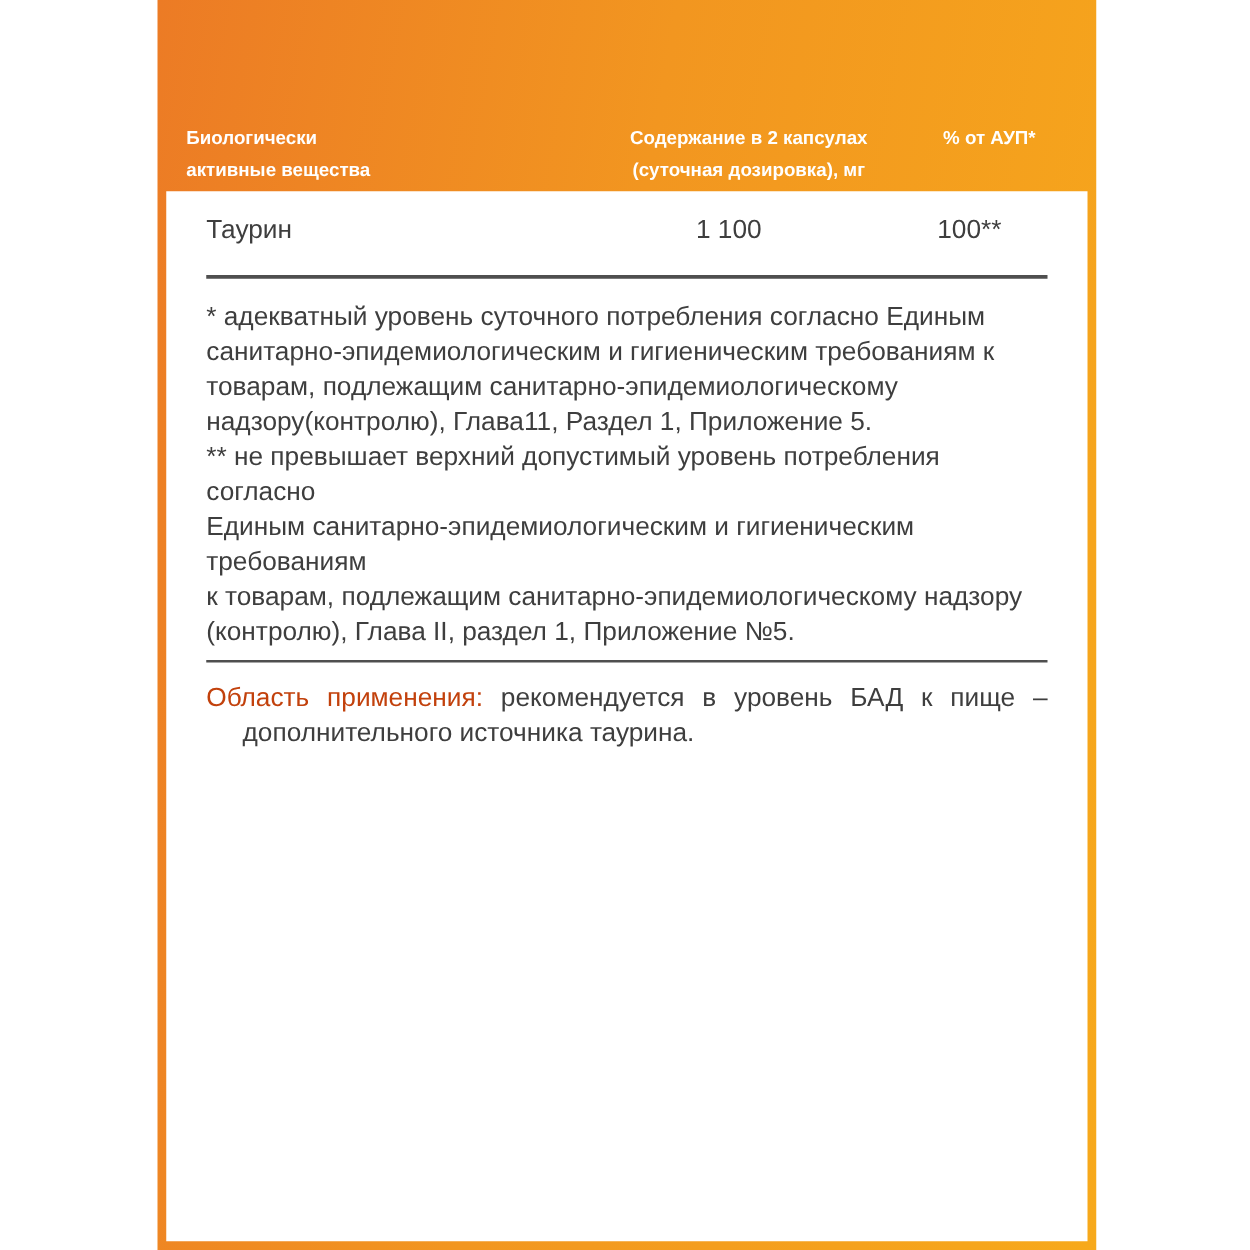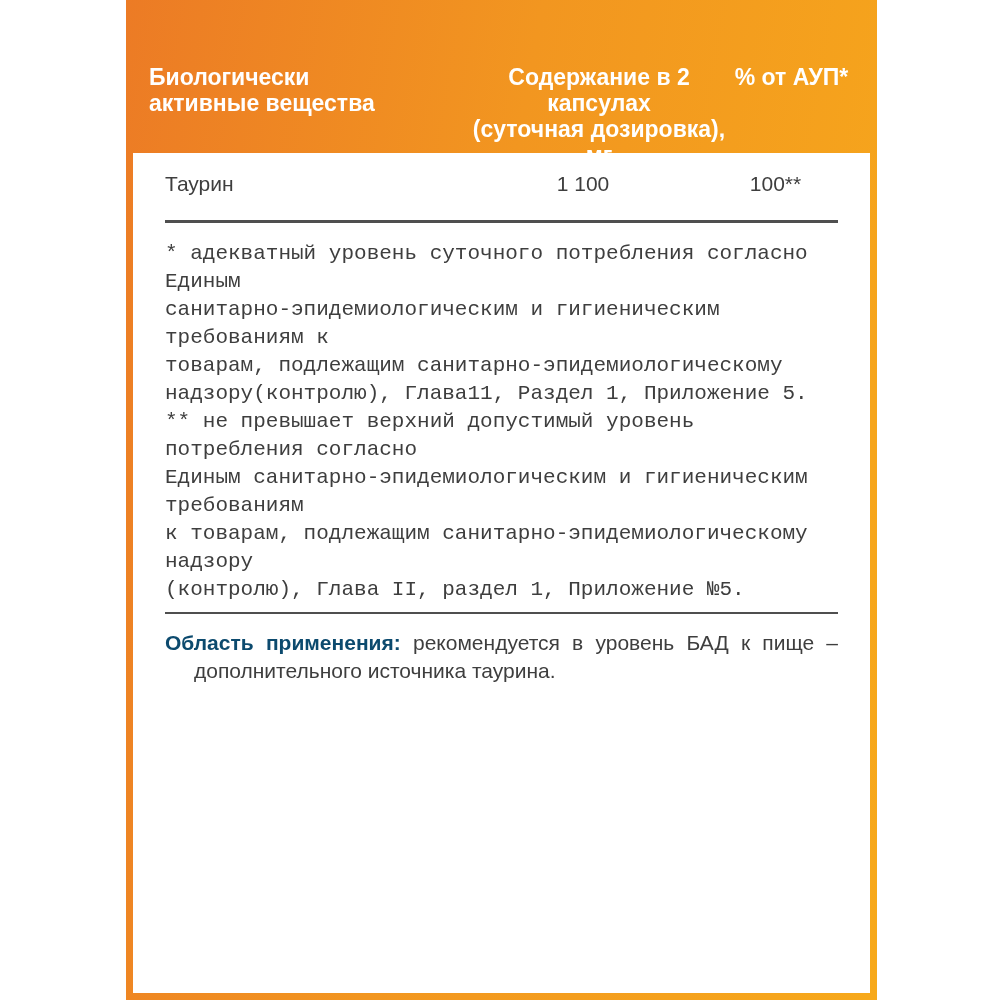--- a/index.html
+++ b/index.html
@@ -24,26 +24,26 @@
   }
 
   
   .grid3 {
     display: grid;
     grid-template-columns: 1fr 280px 125px;
     align-items: start;
   }
   .table-header {
     position: absolute;
-    top: 64px;
+    top: 98px;
     left: 23px;
     width: 705px;
     color: #ffffff;
     font-weight: 700;
-    font-size: 23px;
+    font-size: 15px;
     line-height: 26px;
   }
   .col-substance { text-align: left;  white-space: pre-line; }
   .col-amount    { text-align: center; white-space: pre-line; margin-left: 20px; }
   .col-percent   { text-align: center; }
 
   
   .panel {
     position: absolute;
     left: 7px;
@@ -65,30 +65,30 @@
   }
 
   .rule {
     height: 2.6px;
     background: #4F4F4F;
   }
   .rule-top    { margin-top: 22px; }
   .rule-bottom { margin-top: 8px; }
 
   .footnotes { margin-top: 17px; }
-  .footnote  { white-space: pre-line; font-family: Liberation Mono, monospace; }
+  .footnote  { white-space: pre-line; }
 
   .applications { margin: 15px 0 0 0; }
   .applications .line-justified {
     display: block;
     text-align: justify;
     text-align-last: justify;
   }
   .applications .line-normal { display: block; margin-left: 29px; }
-  .applications b { color: #0c4a6e; font-weight: 700; }
+  .applications b { color: #c2410c; font-weight: 400; }
 </style>
 </head>
 <body>
 
 <div class="label-card">
 
   <div class="table-header grid3">
     <div class="col-substance">Биологически
 активные вещества</div>
     <div class="col-amount">Содержание в 2 капсулах

